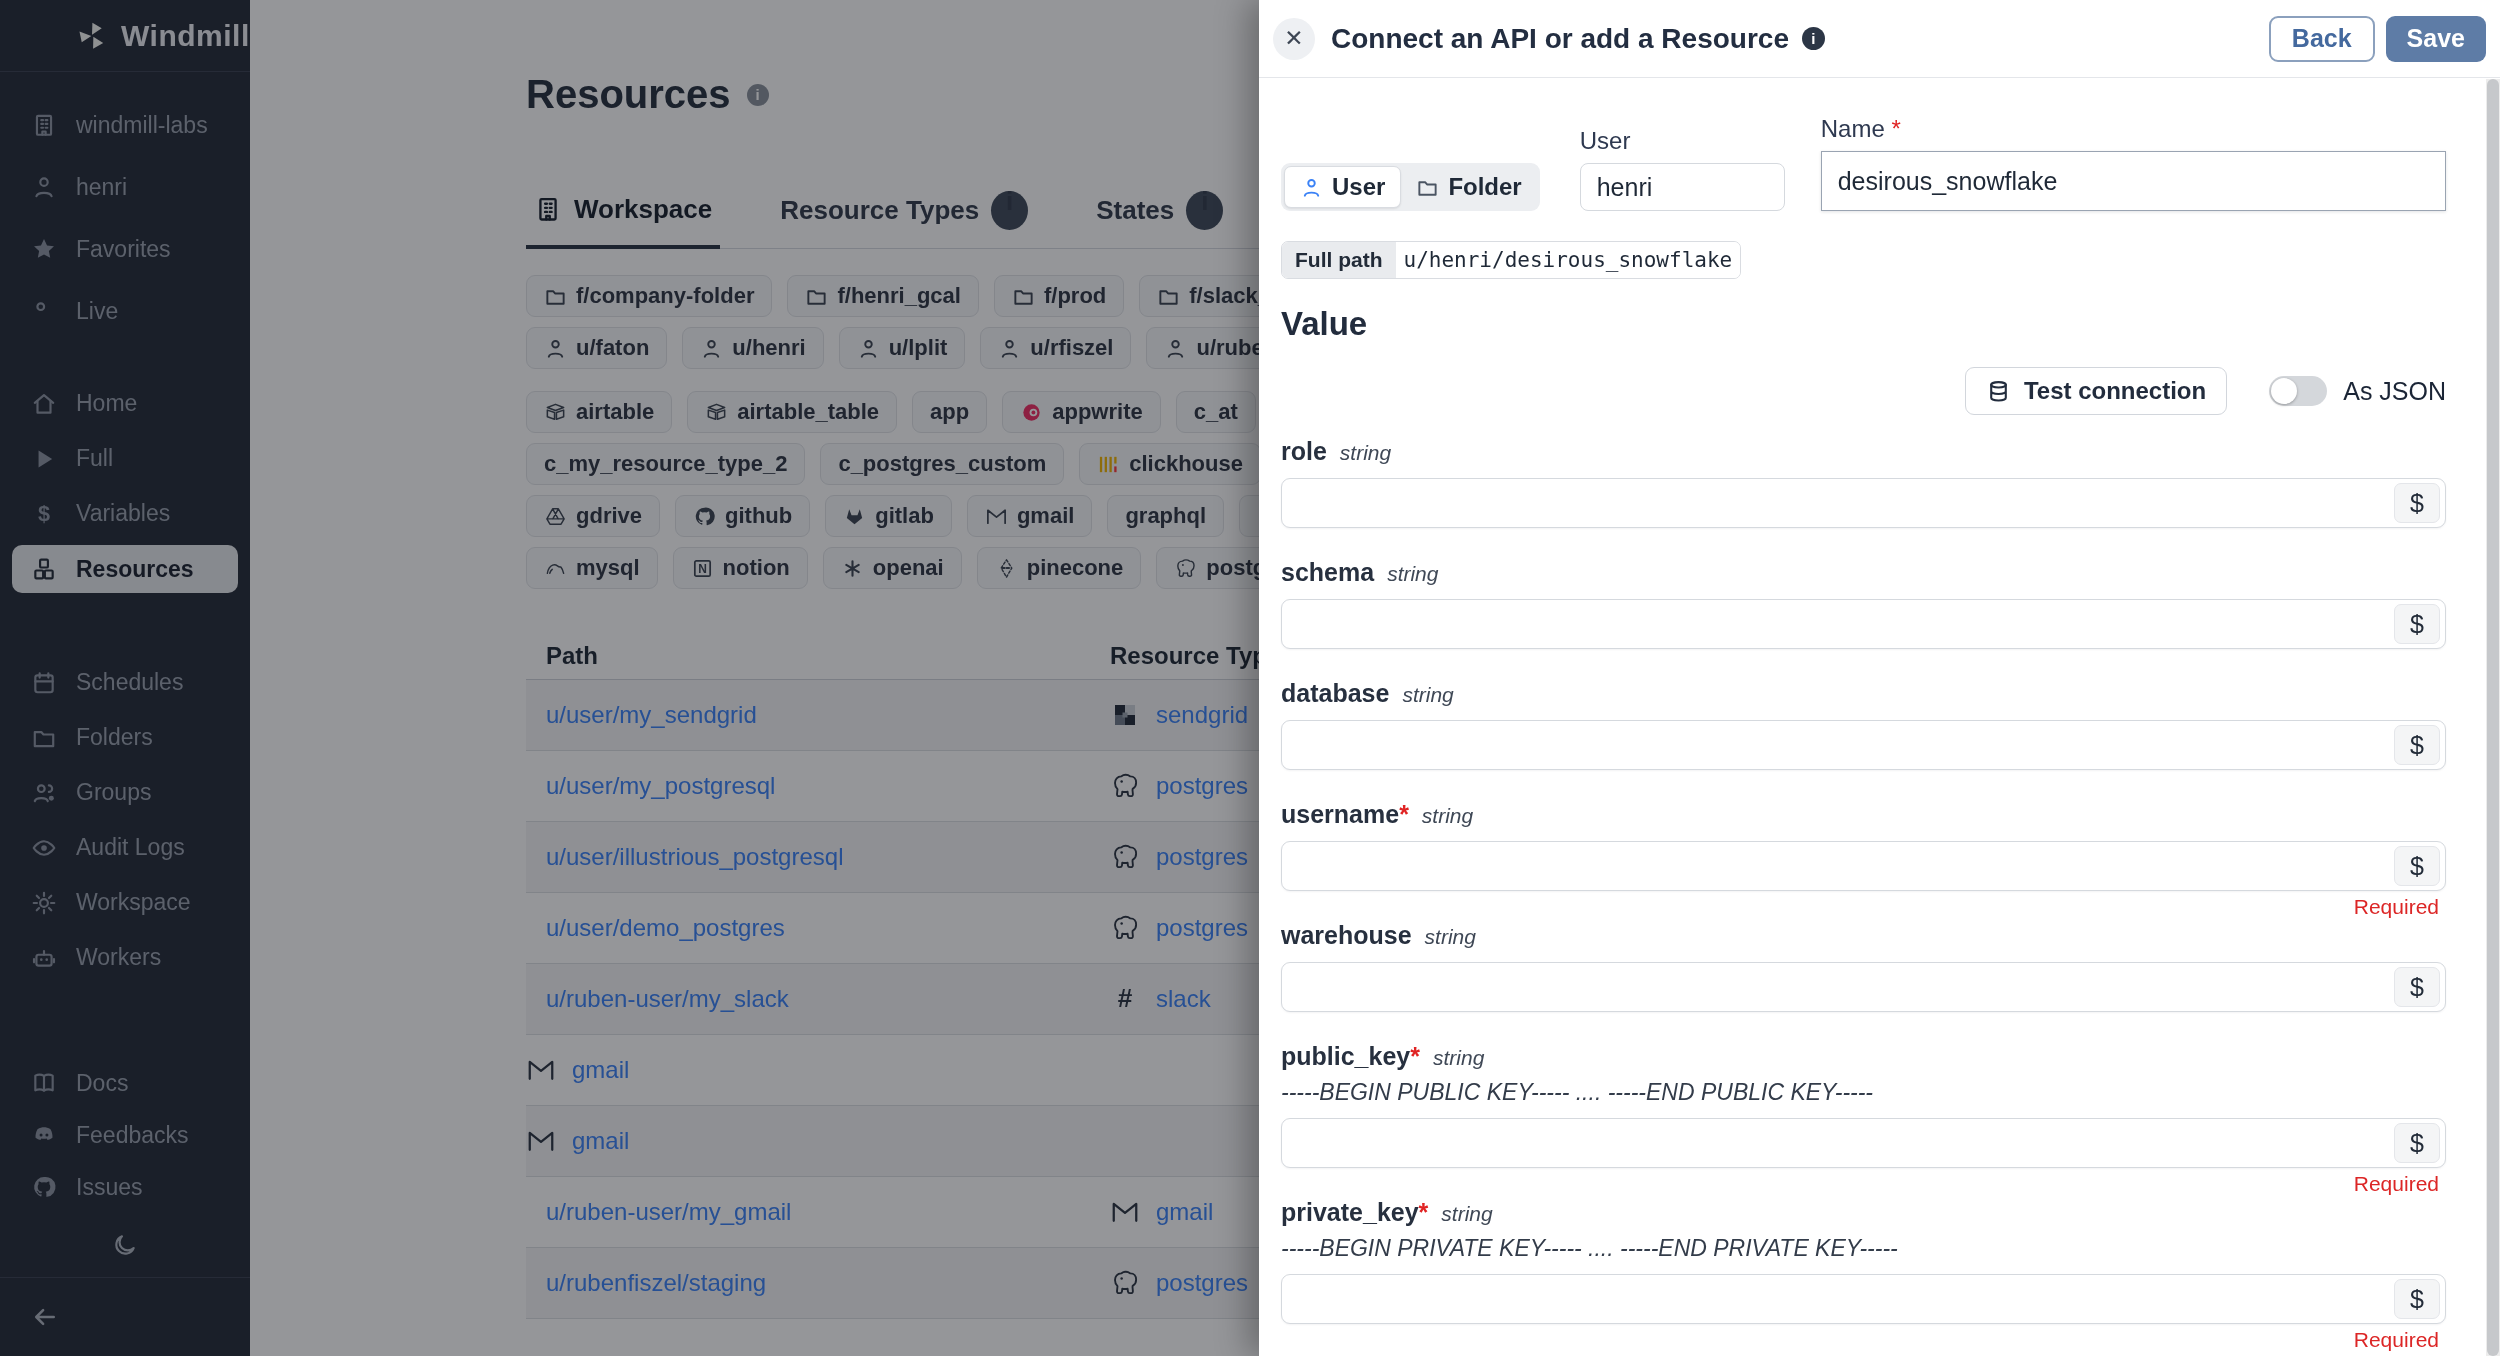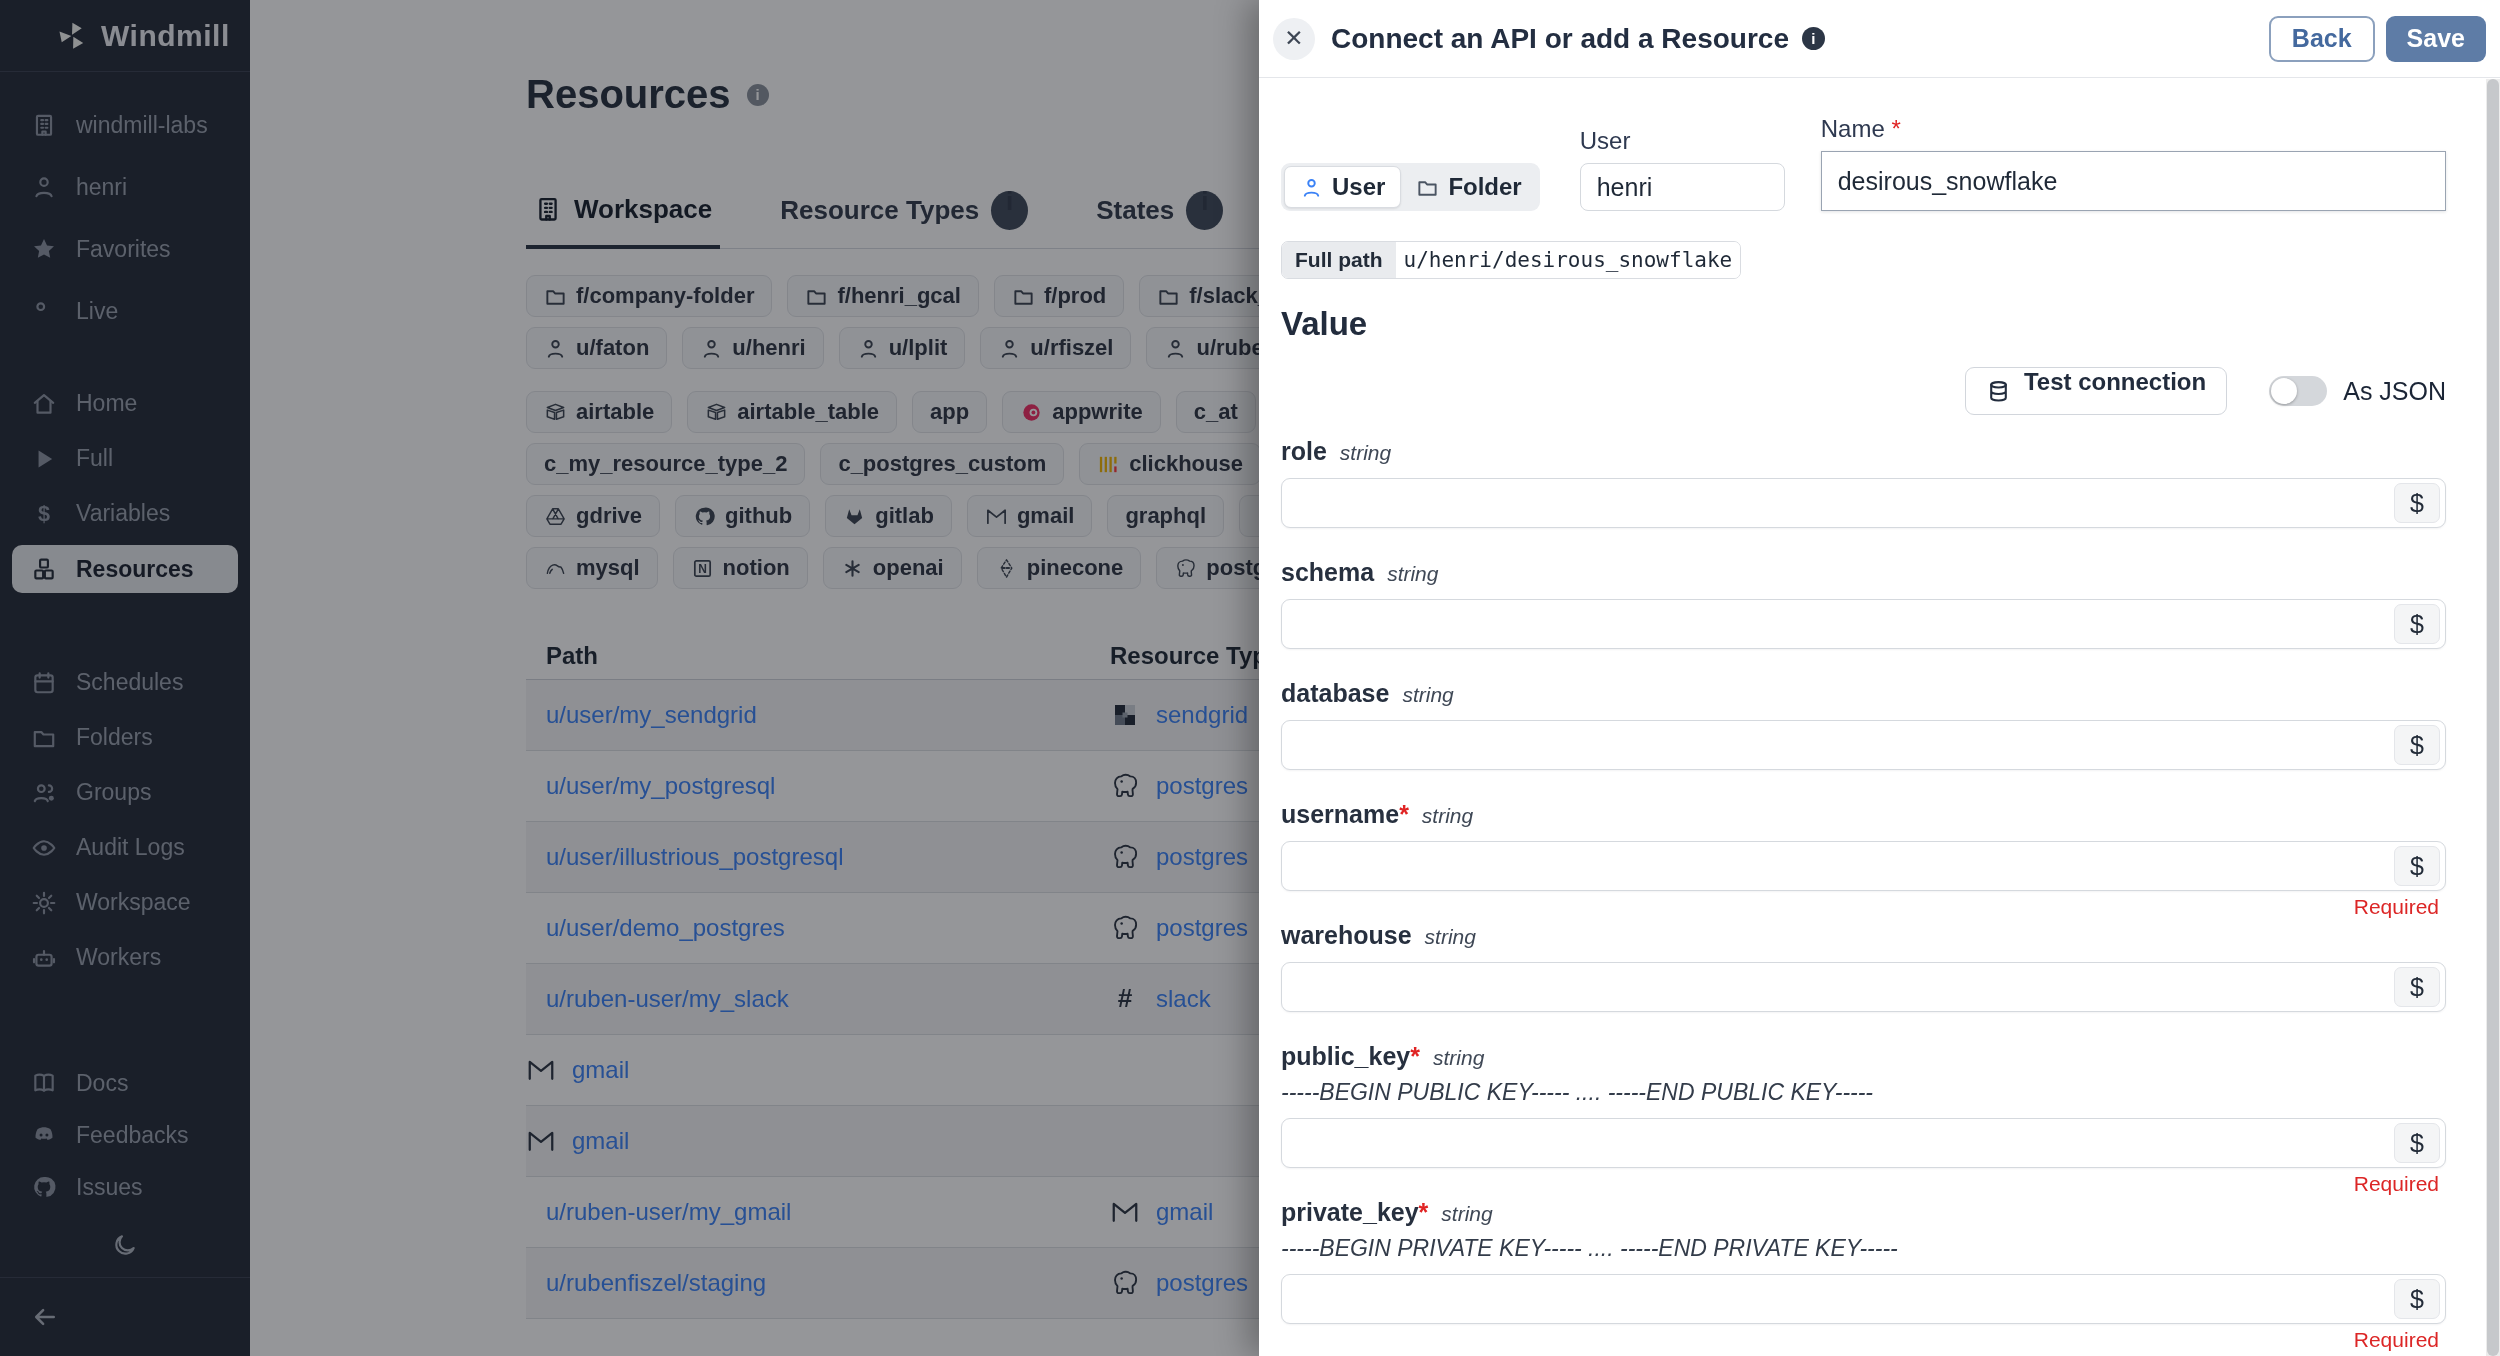--- a/index.html
+++ b/index.html
@@ -4,21 +4,21 @@
 <style>
   html,body{margin:0;padding:0}
   body{width:2500px;height:1356px;position:relative;overflow:hidden;
        font-family:"Liberation Sans",sans-serif;background:#fff;-webkit-font-smoothing:antialiased}
   .icon{display:inline-flex;align-items:center;justify-content:center;flex:none}
   .icon svg{display:block}
 
   
   .sidebar{position:absolute;left:0;top:0;width:250px;height:100%;background:#242b38;
            display:flex;flex-direction:column;z-index:1}
-  .logo-row{height:71px;display:flex;align-items:center;gap:13px;padding-left:56px;
+  .logo-row{height:71px;display:flex;align-items:center;gap:13px;padding-left:76px;
             border-bottom:1px solid #3a4150;flex:none}
   .logo-word{color:#eceef2;font-size:30px;font-weight:bold;letter-spacing:.5px}
   .side-list{display:flex;flex-direction:column}
   .side-item{height:62px;display:flex;align-items:center;gap:19px;padding-left:31px;
              font-size:23px;color:#99a1ae;cursor:pointer}
   .side-item .icon{color:#8d95a3}
   #side-menu{margin-top:34px}
   #side-menu .side-item{height:55px}
   #side-menu .side-item.active{height:48px;margin:4px 12px;border-radius:10px;background:#e7e9ed;
             color:#1b2330;font-weight:bold;padding-left:19px}
@@ -99,21 +99,21 @@
   .fullpath{margin-top:30px;display:inline-flex;border:1px solid #d9dce1;border-radius:7px;
             overflow:hidden;height:36px;align-items:stretch}
   .fp-label{background:#e9ebee;padding:0 13px;font-weight:bold;font-size:21px;color:#222b38;
             display:flex;align-items:center}
   .fp-value{padding:0 8px;font-family:"DejaVu Sans Mono",monospace;font-size:21px;color:#1f2937;
             display:flex;align-items:center;background:#fff}
 
   .value-h{margin-top:26px;font-size:33px;font-weight:bold;color:#222c3d}
   .tools-row{margin-top:24px;display:flex;justify-content:flex-end;align-items:center}
   .btn-test{height:48px;border:1px solid #d2d6dc;border-radius:9px;background:#fff;display:flex;
-            gap:13px;padding:0 20px;font-size:24px;font-weight:600;color:#222c3d;
+            align-items:center;gap:13px;padding:0 20px;font-size:24px;font-weight:600;color:#222c3d;
             cursor:pointer;font-family:inherit}
   .switch{width:58px;height:30px;border-radius:15px;background:#d4d7db;position:relative;margin-left:42px;
           cursor:pointer;flex:none}
   .knob{position:absolute;left:2px;top:2px;width:26px;height:26px;border-radius:50%;background:#fff;
         box-shadow:0 1px 3px rgba(0,0,0,.3)}
   .as-json{font-size:25px;color:#1b2536;margin-left:16px}
 
   .field{margin-top:30px;position:relative}
   .field.first{margin-top:22px}
   .f-labelrow{display:flex;align-items:baseline;gap:13px}

